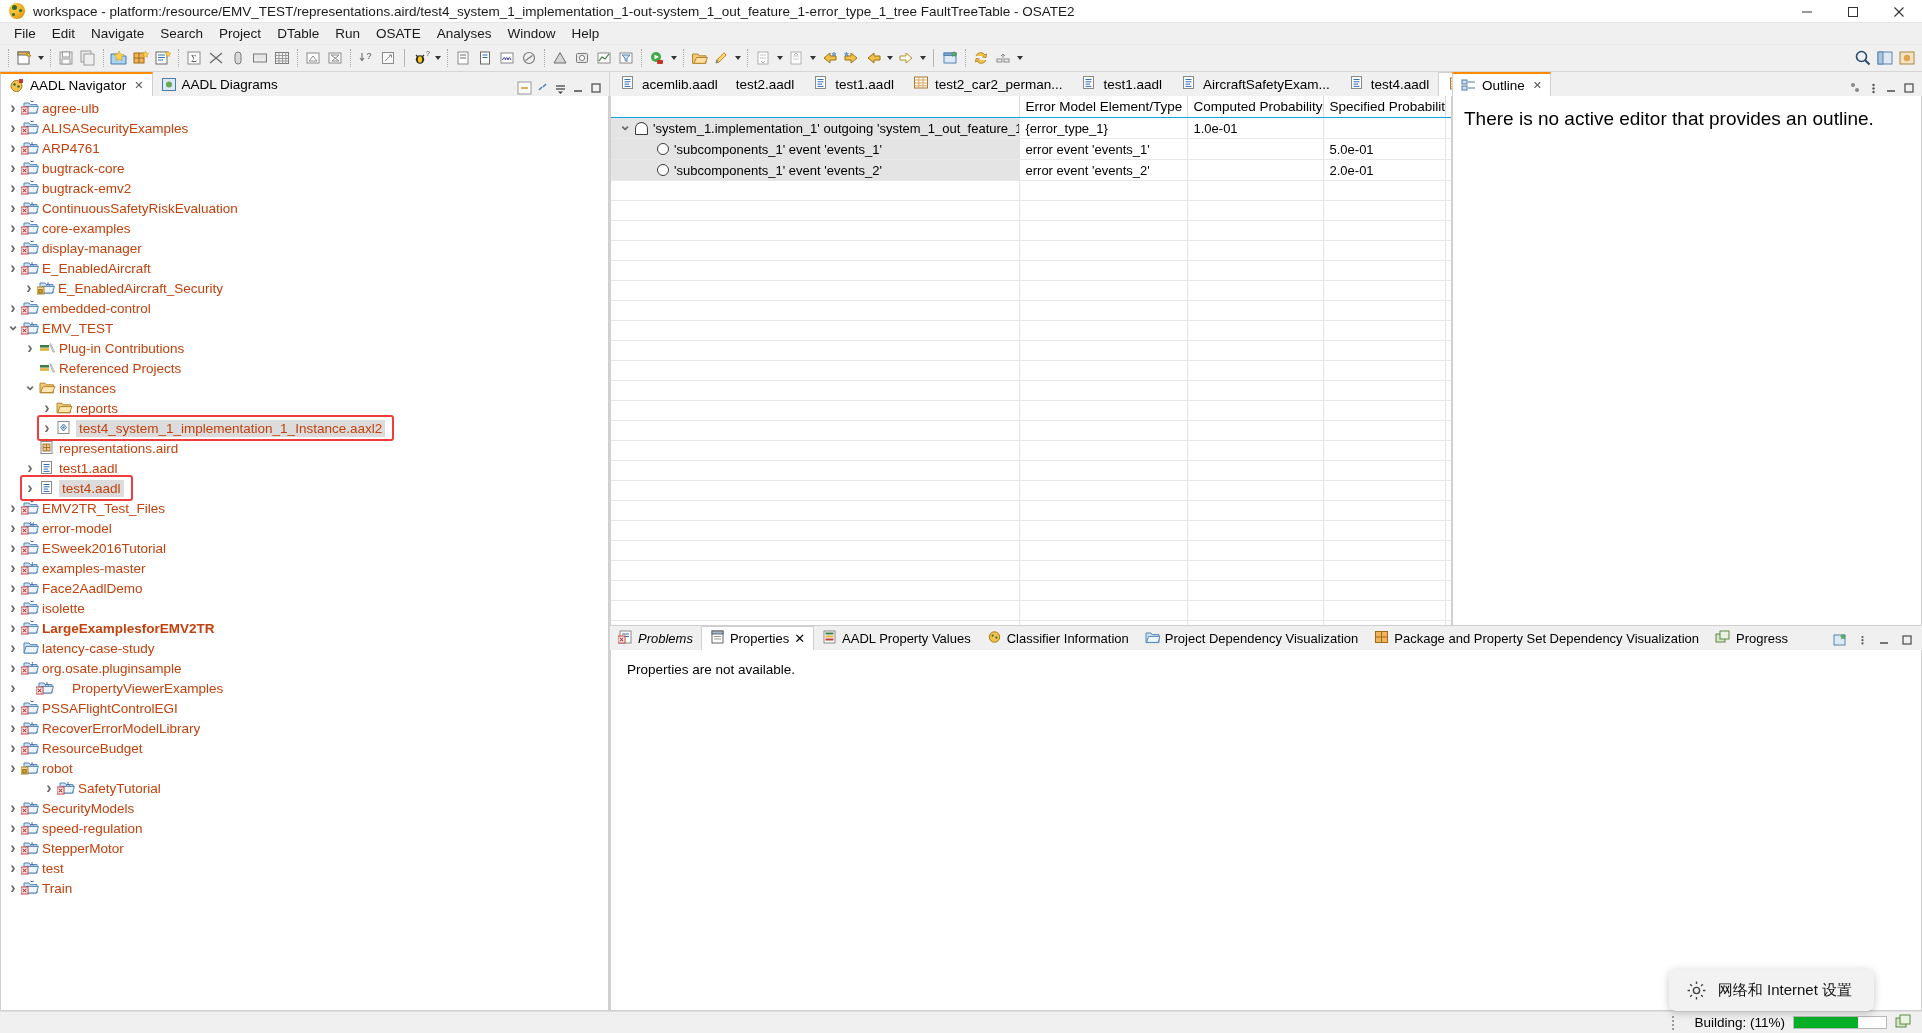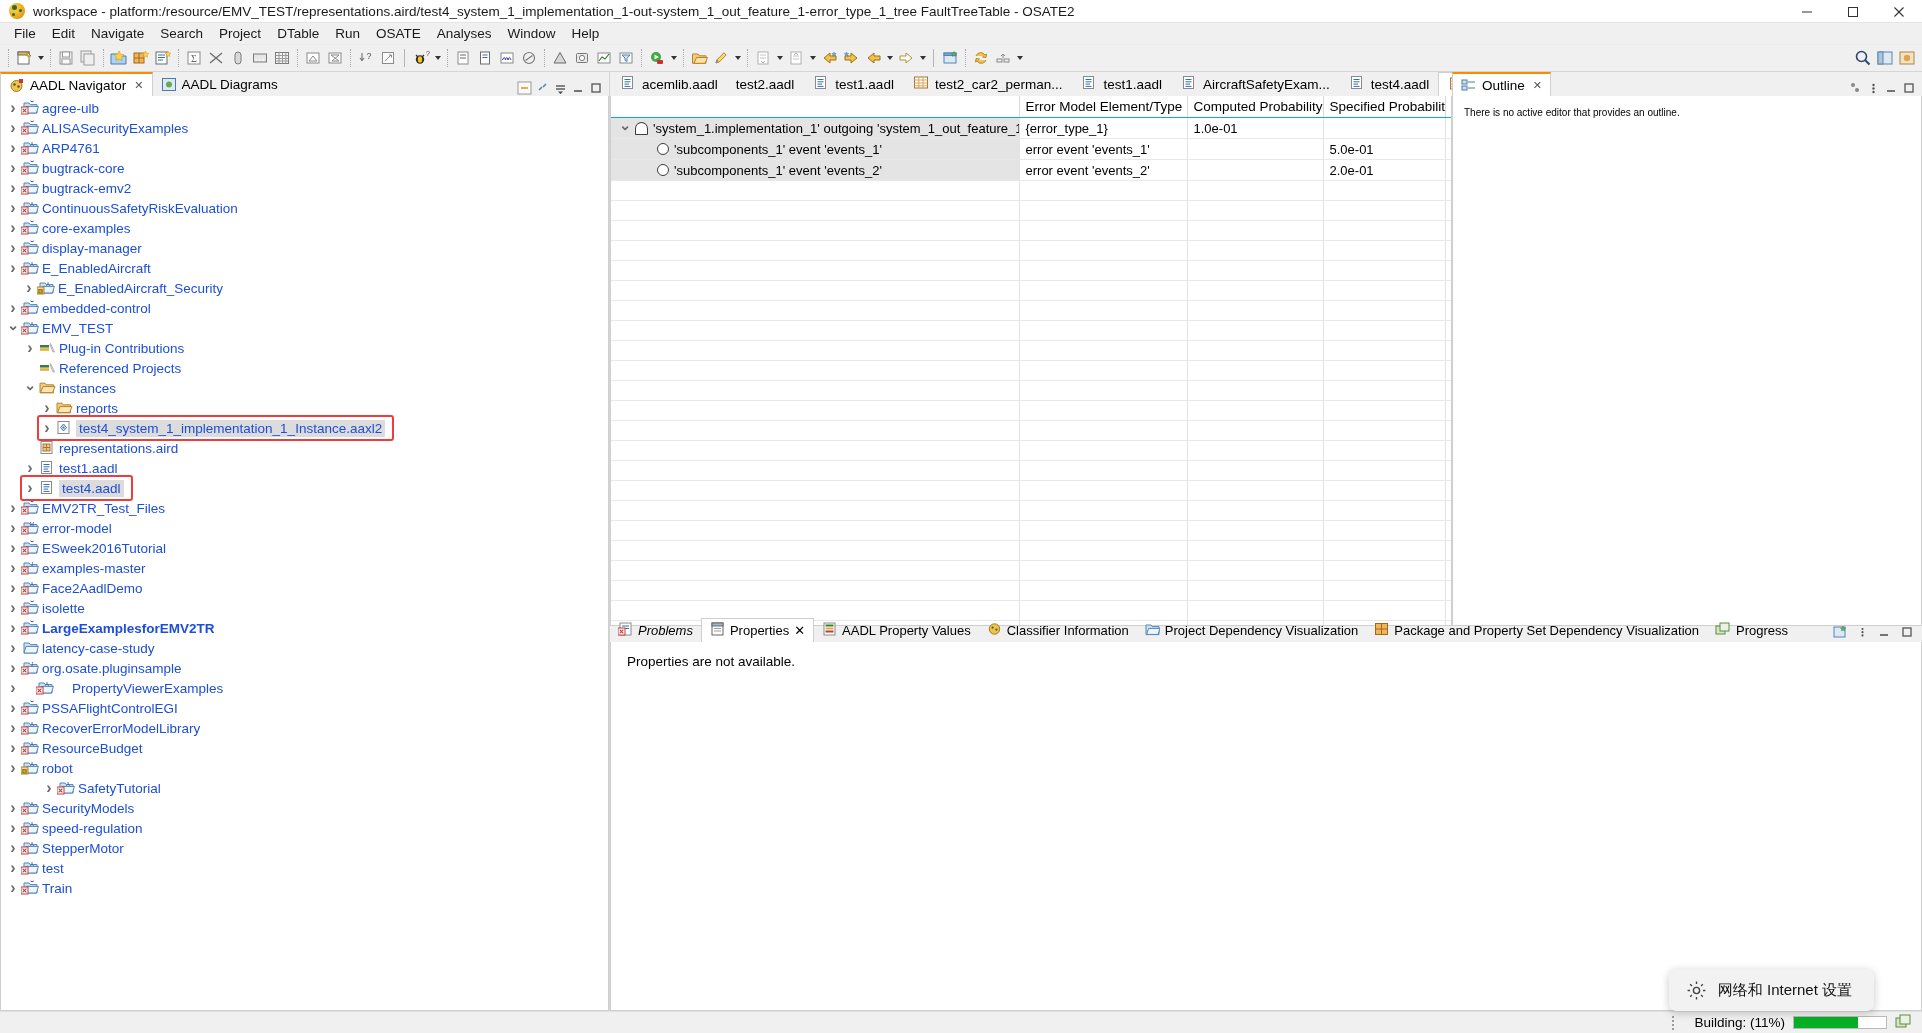--- a/index.html
+++ b/index.html
@@ -110,21 +110,21 @@
     position: relative;
   }
   .twist {
     width: 16px; height: 16px; display: flex; align-items: center; justify-content: center;
     flex: none; color: #5a5a5a; font-size: 10px;
   }
   .twist.spacer { visibility: hidden; }
   .chev-r::before { content: "›"; font-size: 16px; line-height: 1; color: #6b6b6b; font-weight: bold; }
   .chev-d::before { content: "⌄"; font-size: 14px; line-height: 1; color: #6b6b6b; font-weight: bold; position: relative; top: -3px; }
   .ticon { width: 18px; height: 16px; flex: none; margin-right: 3px; position: relative; }
-  .tlabel { color: #1d4ed8; }
+  .tlabel { color: #c2410c; }
   .trow.sel .tlabel { background: #dcdcdc; padding: 1px 3px; }
   .hl-box {
     position: absolute; border: 2px solid #ef3c3c; border-radius: 3px;
     pointer-events: none;
   }
   
   .center-col { flex: 1; display: flex; flex-direction: column; min-width: 0; }
   .editor-area { display: flex; flex: 1; min-height: 0; }
   .editor-main { flex: 1; display: flex; flex-direction: column; min-width: 0; }
   .etabs {
@@ -164,25 +164,25 @@
     background: #fff;
   }
   .event-glyph {
     width: 12px; height: 12px; flex: none; margin-right: 5px;
     border: 1.3px solid #3d3d3d; border-radius: 50%; background: #fff;
   }
   
   .outline-view { width: 470px; display: flex; flex-direction: column; background: #f0f0f0; }
   .outline-body {
     flex: 1; background: #fff; border: 1px solid #cfcfcf; border-top: none;
-    padding: 9px 11px; font-size: 10px; line-height: 1.5; color: #000;
+    padding: 9px 11px; font-size: 19px; line-height: 1.5; color: #000;
   }
   
   .bottom-panel { height: 385px; display: flex; flex-direction: column; background: #f0f0f0; }
-  .btabs { height: 16px; display: flex; align-items: flex-end; background: #f0f0f0; position: relative; }
+  .btabs { height: 24px; display: flex; align-items: flex-end; background: #f0f0f0; position: relative; }
   .btab {
     height: 24px; display: flex; align-items: center; gap: 5px;
     padding: 0 8px; font-size: 13px; white-space: nowrap;
   }
   .btab.active { background: #fff; border: 1px solid #cfcfcf; border-bottom: none; }
   .btab.italic { font-style: italic; }
   .btabs-right { margin-left: auto; display: flex; align-items: center; gap: 9px; padding-right: 8px; }
   .bcontent {
     flex: 1; background: #fff; border: 1px solid #cfcfcf; border-top: none;
     padding: 12px 16px; font-size: 13.5px; color: #000;

